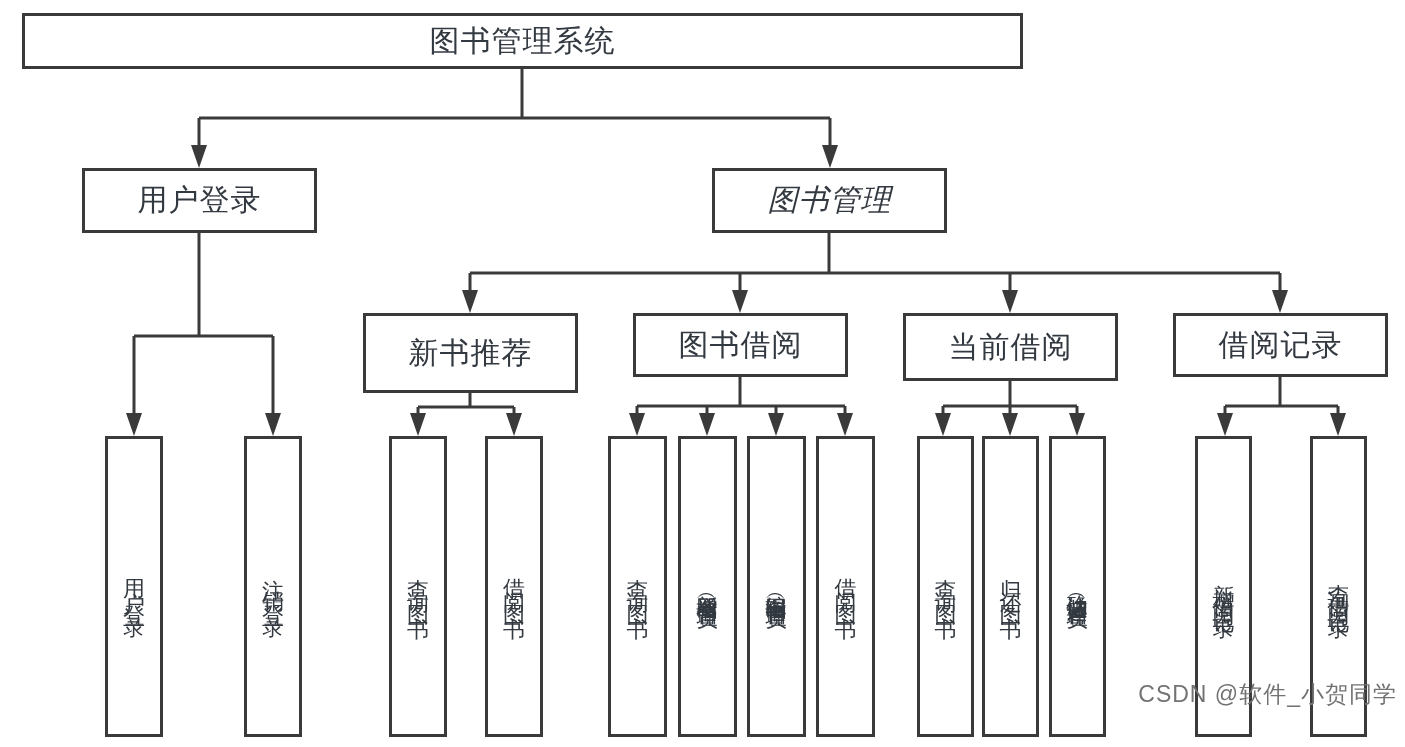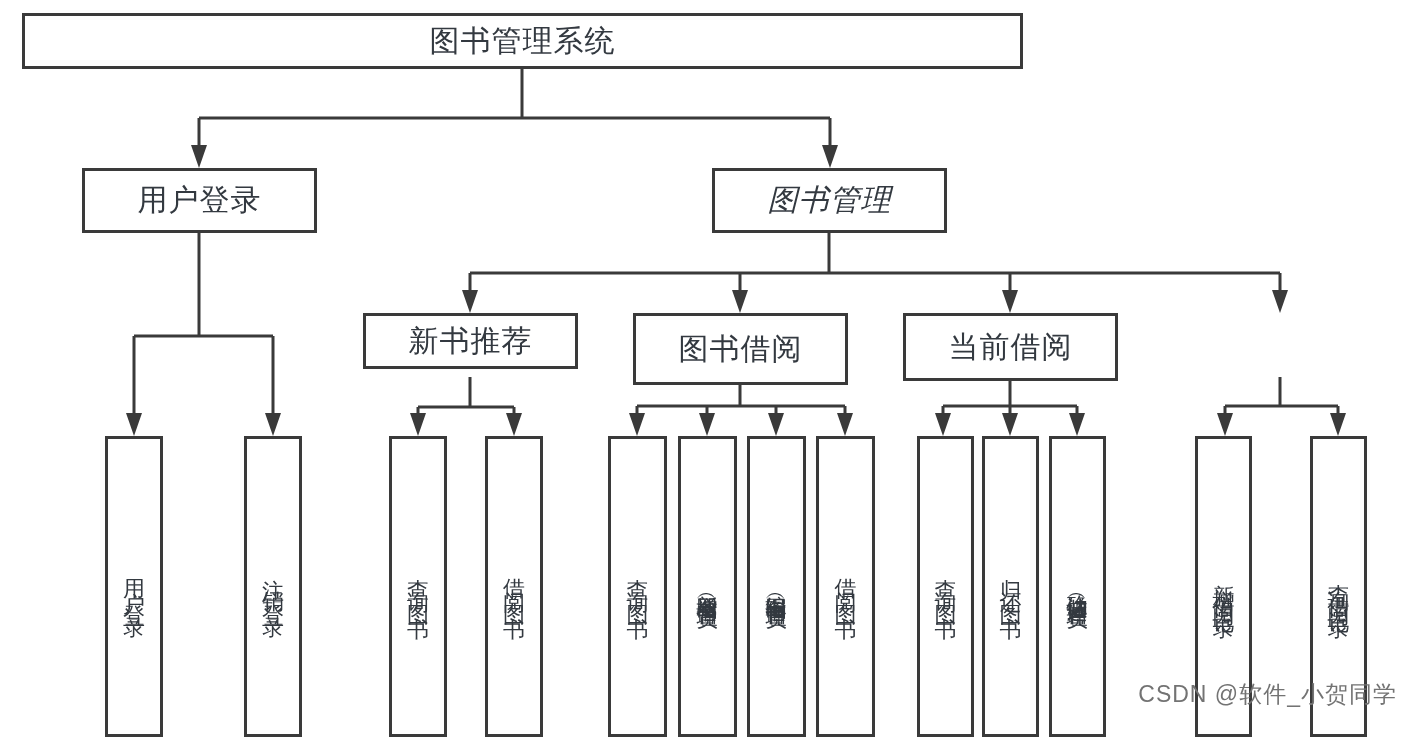--- a/index.html
+++ b/index.html
@@ -90,23 +90,24 @@
       <polygon points="1217,413 1233,413 1225,436"></polygon>
       <polygon points="1330,413 1346,413 1338,436"></polygon>
     </g>
   </svg>
 
   <div class="node h" style="left:22px; top:13px; width:1001px; height:56px;">图书管理系统</div>
 
   <div class="node h" style="left:82px; top:168px; width:235px; height:65px;">用户登录</div>
   <div class="node h" style="left:712px; top:168px; width:235px; height:65px;font-style:italic;">图书管理</div>
 
-  <div class="node h" style="left:363px; top:313px; width:215px; height:56px;">新书推荐</div>
-  <div class="node h" style="left:633px; top:313px; width:215px; height:72px;">图书借阅</div>
+  <div class="node h" style="left:363px; top:313px; width:215px; height:80px;">新书推荐</div>
+  <div class="node h" style="left:633px; top:313px; width:215px; height:64px;">图书借阅</div>
   <div class="node h" style="left:903px; top:313px; width:215px; height:68px;">当前借阅</div>
+  <div class="node h" style="left:1173px; top:313px; width:215px; height:64px;">借阅记录</div>
 
   <div class="node v v-short" style="left:105px; top:436px; width:58px; height:301px;">用户登录</div>
   <div class="node v v-short" style="left:244px; top:436px; width:58px; height:301px;">注销登录</div>
 
   <div class="node v v-short" style="left:389px; top:436px; width:58px; height:301px;">查询图书</div>
   <div class="node v v-short" style="left:485px; top:436px; width:58px; height:301px;">借阅图书</div>
 
   <div class="node v v-short" style="left:608px; top:436px; width:59px; height:301px;">查询图书</div>
   <div class="node v v-long" style="left:678px; top:436px; width:59px; height:301px;">新增图书（管理员）</div>
   <div class="node v v-long" style="left:747px; top:436px; width:59px; height:301px;">编辑图书（管理员）</div>

